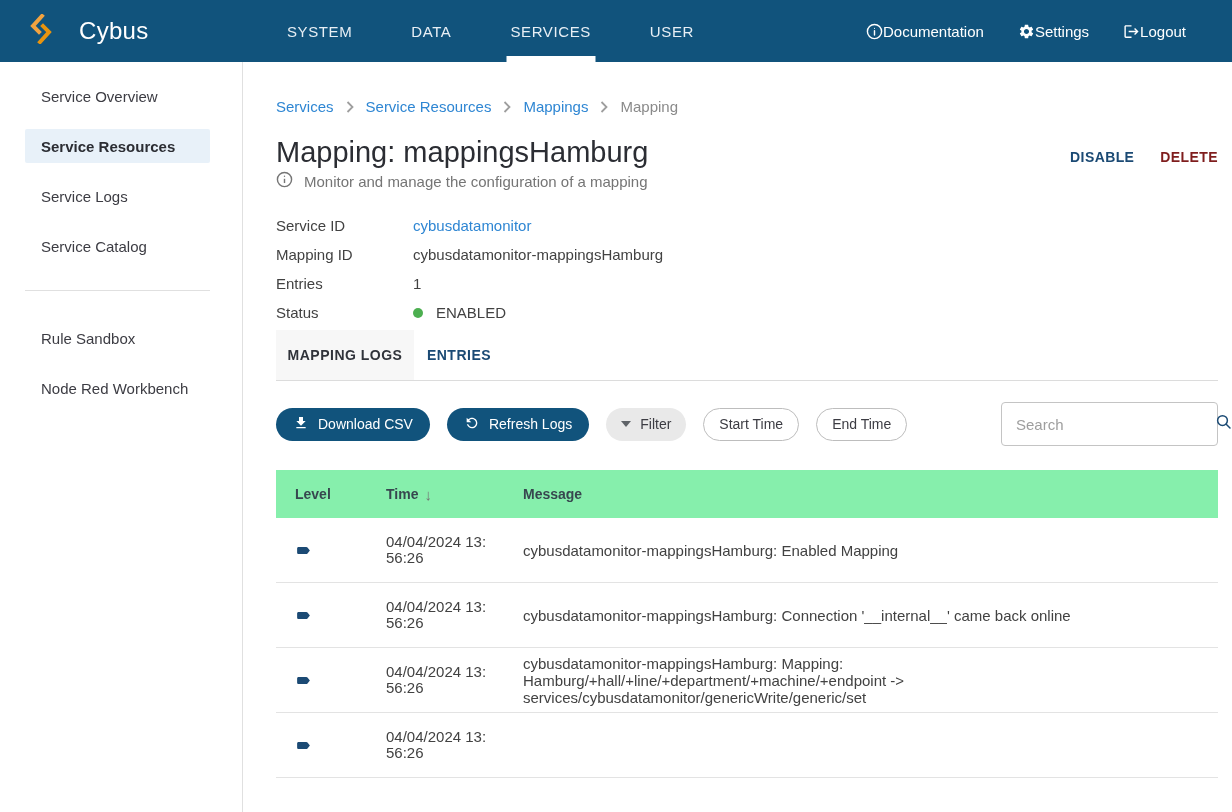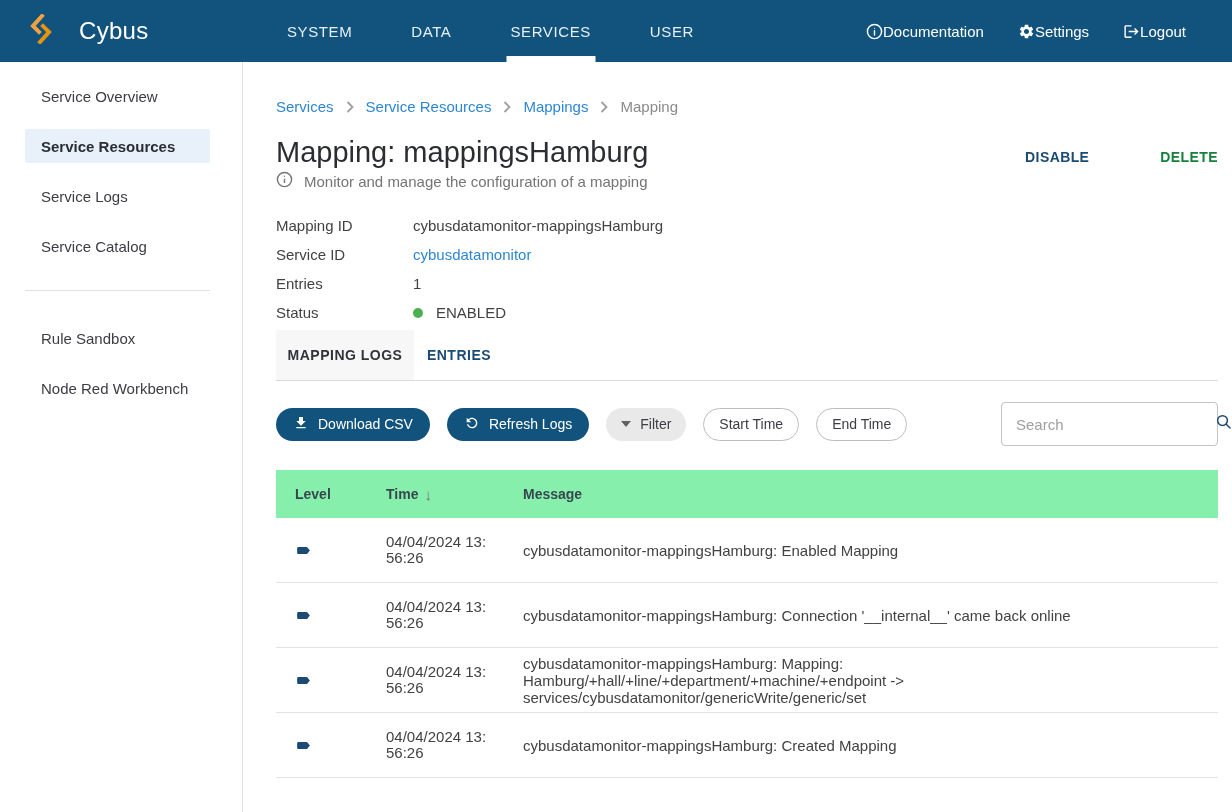--- a/index.html
+++ b/index.html
@@ -37,21 +37,21 @@
   .crumb { color:#2E86D3; cursor:pointer; }
   .crumb.current { color:#8A8A8A; cursor:default; }
   .crumb-sep { color:#9E9E9E; display:flex; align-items:center; }
 
   
   .title-row { display:flex; align-items:flex-end; justify-content:space-between; margin-top:18px; }
   .page-title { font-size:29px; font-weight:400; color:#2B2D33; line-height:38px; }
   .title-actions { display:flex; gap:26px; padding-bottom:6px; }
   .txt-btn { font-size:14px; font-weight:bold; letter-spacing:0.4px; cursor:pointer; }
   .txt-btn.primary { color:#1B4A74; }
-  .txt-btn.disabled { color:#15803d; cursor:default;margin-left:45px; }
+  .txt-btn.disabled { color:#7f1d1d; cursor:default; }
 
   .subtitle { display:flex; align-items:center; gap:11px; color:#757575; font-size:15px; }
 
   
   .details { margin-top:20px; }
   .detail-row { display:flex; height:29px; align-items:center; font-size:15px; }
   .detail-label { width:137px; color:#424242; }
   .detail-value { color:#424242; }
   .detail-link { color:#2E86D3; cursor:pointer; }
   .status-wrap { display:flex; align-items:center; gap:13px; }
@@ -206,26 +206,26 @@
           <circle cx="12" cy="12" r="10" stroke="#757575" stroke-width="2" fill="none"></circle>
           <line x1="12" y1="11" x2="12" y2="17" stroke="#757575" stroke-width="2"></line>
           <circle cx="12" cy="7.5" r="1" fill="#757575"></circle>
         </svg>
       </span>
       <span>Monitor and manage the configuration of a mapping</span>
     </div>
 
     <div class="details">
       <div class="detail-row">
+        <span class="detail-label">Service ID</span>
+        <span class="detail-value detail-link">cybusdatamonitor</span>
+      </div>
+      <div class="detail-row">
         <span class="detail-label">Mapping ID</span>
         <span class="detail-value">cybusdatamonitor-mappingsHamburg</span>
-      </div>
-      <div class="detail-row">
-        <span class="detail-label">Service ID</span>
-        <span class="detail-value detail-link">cybusdatamonitor</span>
       </div>
       <div class="detail-row">
         <span class="detail-label">Entries</span>
         <span class="detail-value">1</span>
       </div>
       <div class="detail-row">
         <span class="detail-label">Status</span>
         <span class="status-wrap">
           <span class="status-dot"></span>
           <span class="detail-value">ENABLED</span>
@@ -336,18 +336,17 @@
           <span>
             <svg class="label-icon" width="17" height="17" viewBox="0 0 24 24" fill="#1B4A74">
               <path d="M17.63 7.84C17.27 7.33 16.67 7 16 7L5 7.01C3.9 7.01 3 7.9 3 9v6c0 1.1.9 1.99 2 1.99L16 17c.67 0 1.27-.33 1.63-.84L21 12l-3.37-4.16z"></path>
             </svg>
           </span>
         </div>
         <div class="col-time">
           <span style="display:block">04/04/2024 13:</span>
           <span style="display:block">56:26</span>
         </div>
-        <div class="col-msg">cybusdatamonitor-mappingsHamburg: Created Mapping</div>
       </div>
     </div>
 
   </div>
 </div>
 
 </body></html>

